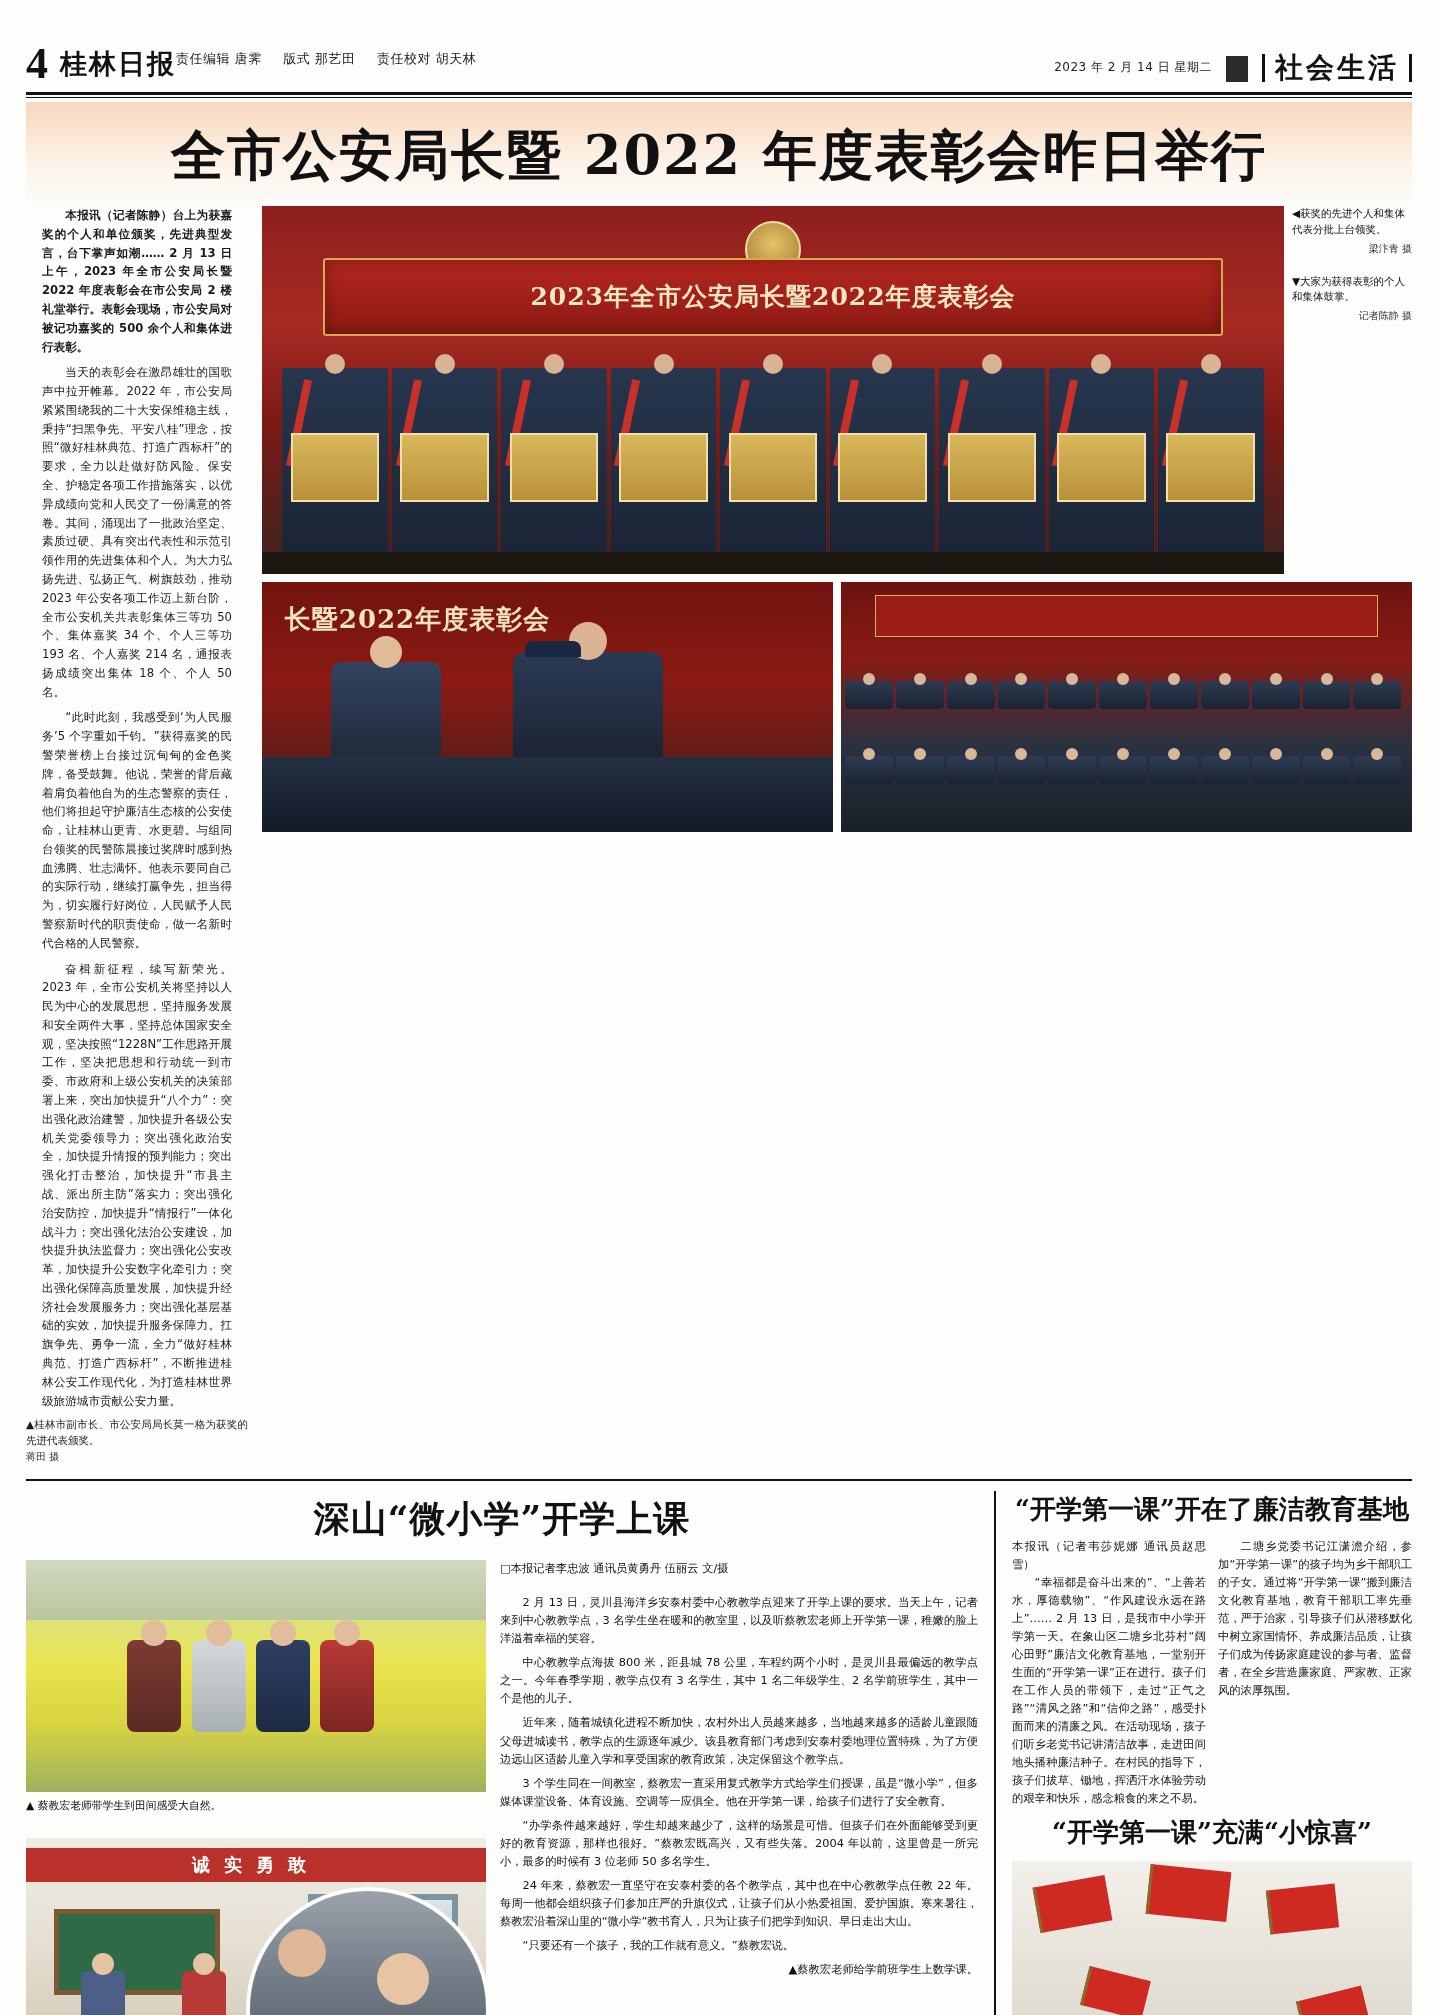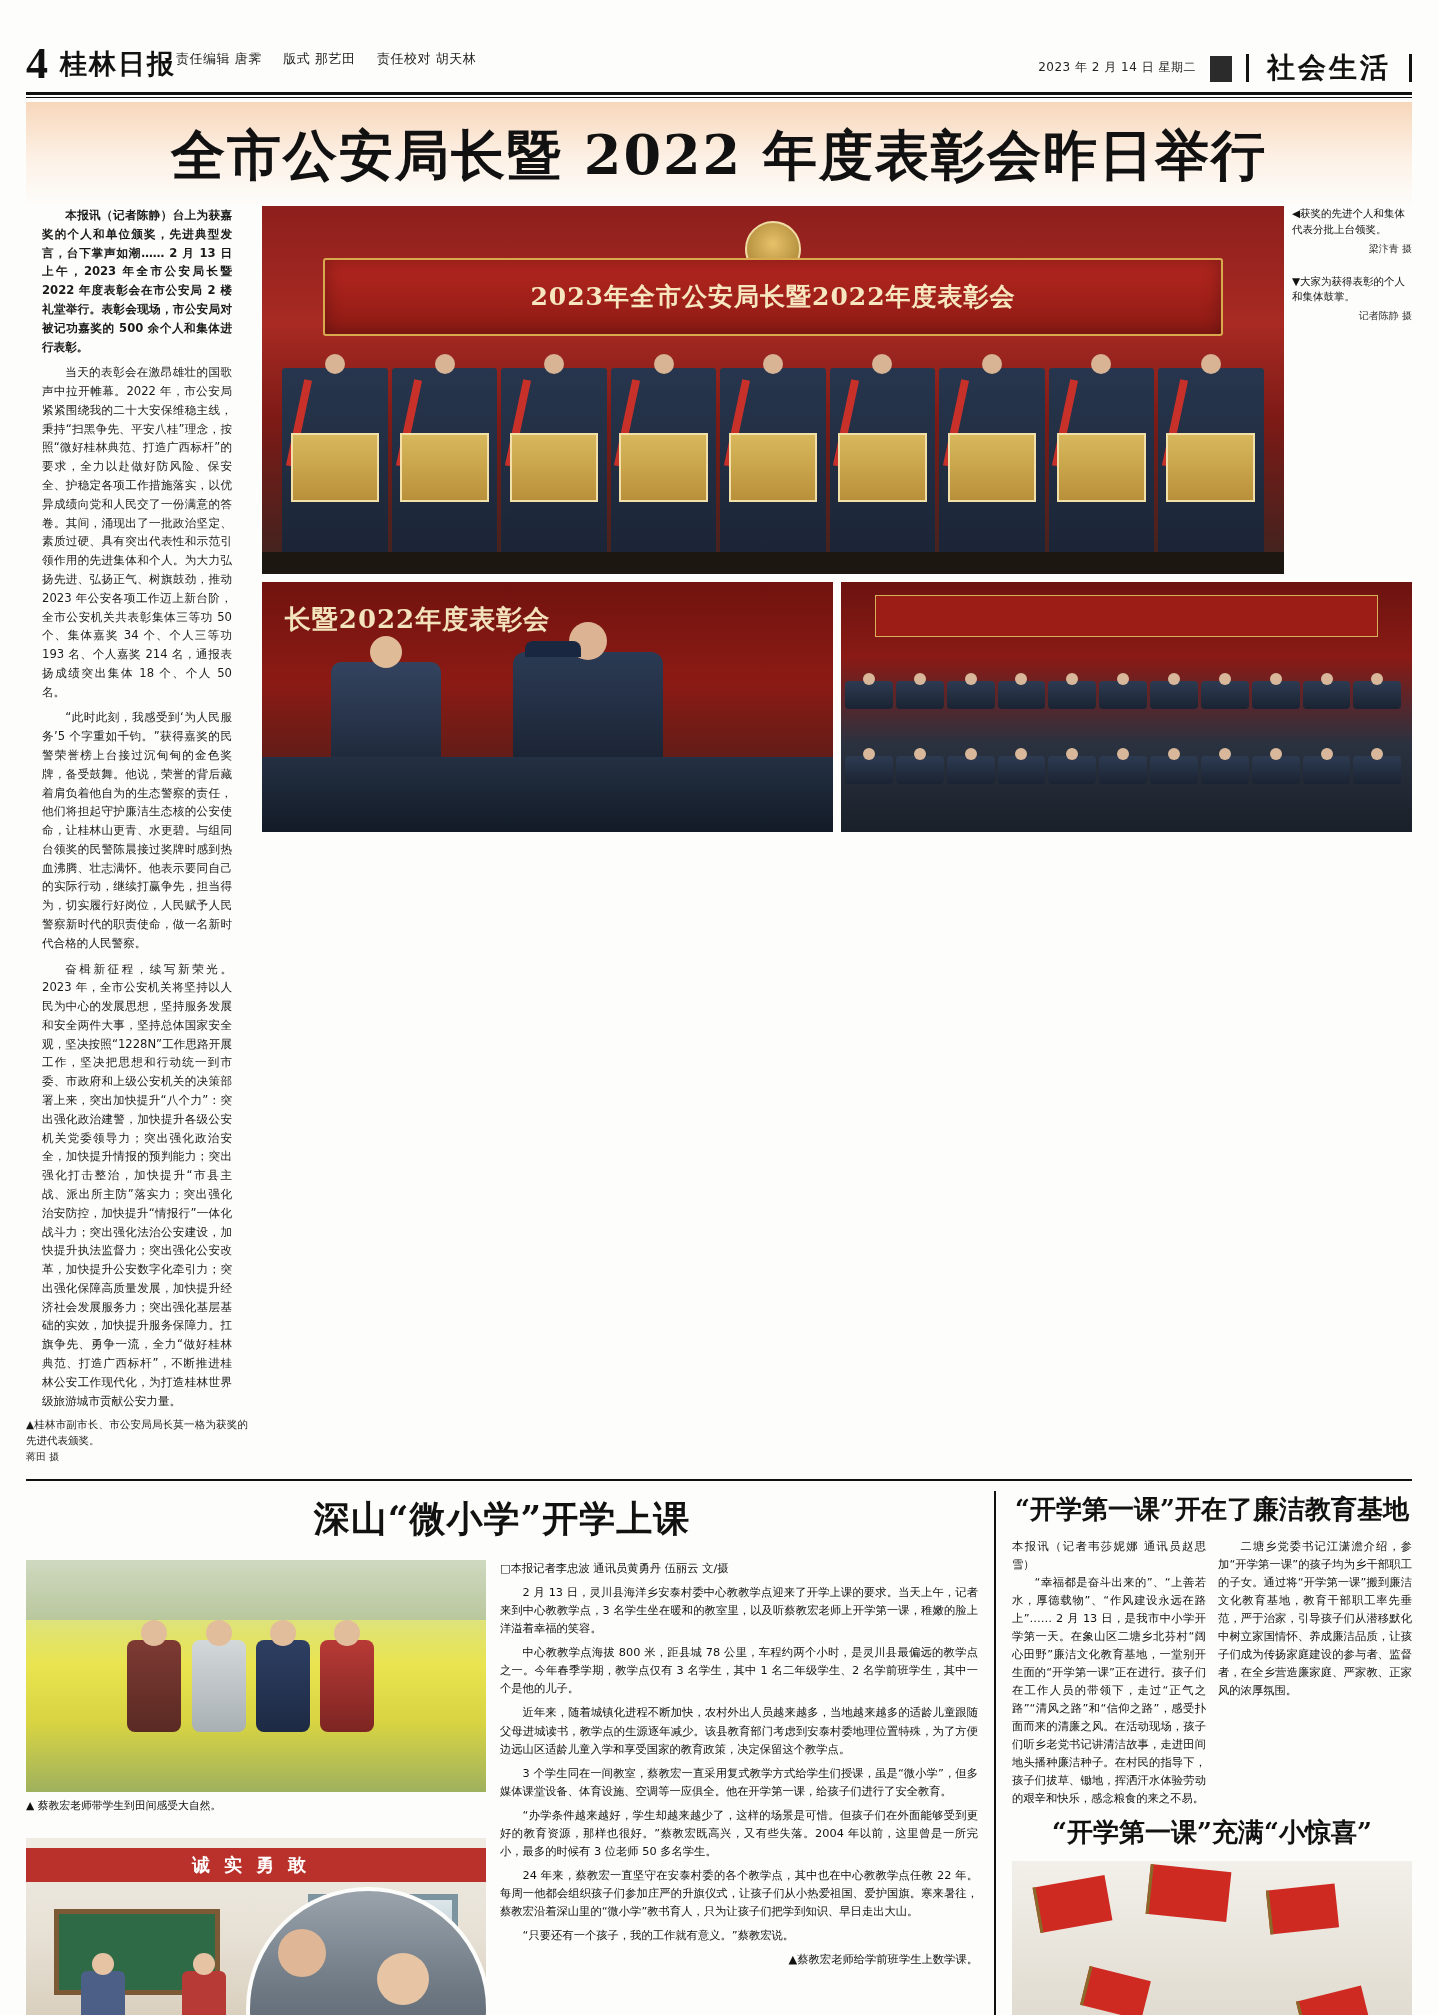--- a/index.html
+++ b/index.html
@@ -23,21 +23,21 @@
     margin-bottom:9px;
   }
   .credits{font-size:13px;color:#222;letter-spacing:.5px;white-space:nowrap;}
   .credits span{margin-right:17px;}
   .mh-right{margin-left:auto;display:flex;align-items:flex-end;gap:14px;padding-bottom:4px;}
   .mh-date{font-size:12px;color:#222;padding-bottom:6px;letter-spacing:.5px;}
   .section-mark{width:22px;height:26px;background:#2b2b2b;}
   .section-title{
     font-family:"DejaVu Serif","Liberation Serif",serif;
     font-weight:bold;font-size:28px;letter-spacing:3px;line-height:1;
-    border-left:3px solid #111;border-right:3px solid #111;padding:0 18px;
+    border-left:3px solid #111;border-right:3px solid #111;padding:0 10px;
   }
   .mh-rule{height:3px;background:#111;margin-top:6px;}
   .mh-rule2{height:1px;background:#111;margin-top:2px;}
 
   
   .banner-wrap{position:relative;margin-top:4px;background:linear-gradient(180deg,#f7d7bb 0%,#fdf1e6 55%,#fdfdfb 100%);padding:14px 0 6px;}
   .headline{
     text-align:center;
     font-family:"DejaVu Serif","Liberation Serif",serif;
     font-weight:bold;
@@ -123,21 +123,21 @@
     font-weight:bold;font-size:36px;letter-spacing:1px;color:#111;margin:4px 0 16px;
   }
   .sub-headline2{
     text-align:center;
     font-family:"DejaVu Serif","Liberation Serif",serif;
     font-weight:bold;font-size:26px;letter-spacing:0px;color:#111;margin:2px 0 12px;line-height:1.25;
   }
   .bl-body{display:flex;gap:14px;}
   .bl-photos{width:460px;flex:0 0 460px;}
   .bl-col{flex:1;font-size:11.3px;line-height:1.6;text-align:justify;}
-  .bl-col .byline{font-size:11.3px;margin-bottom:6px;}
+  .bl-col .byline{font-size:11.3px;margin-bottom:16px;}
   .bl-col p{margin:0 0 6px;text-indent:2em;}
   .bl-col .sign{text-align:right;text-indent:0;margin-top:6px;}
 
   .field-photo{height:232px;background:linear-gradient(180deg,#cfe0b7 0%,#e9e44f 45%,#d8d442 70%,#9fb15e 100%);position:relative;overflow:hidden;}
   .field-photo .sky{position:absolute;left:0;right:0;top:0;height:26%;background:linear-gradient(180deg,#cfd9c0,#b9c79d);}
   .field-photo .kid{position:absolute;bottom:26%;width:54px;height:92px;border-radius:8px;}
   .k1{left:22%;background:linear-gradient(180deg,#7d3a33,#5a2a24);}
   .k2{left:36%;background:linear-gradient(180deg,#d3d8da,#a9b0b4);}
   .k3{left:50%;background:linear-gradient(180deg,#2e3f63,#1d2a44);height:110px;bottom:24%;width:62px;}
   .k4{left:64%;background:linear-gradient(180deg,#b83a36,#7d2522);}

